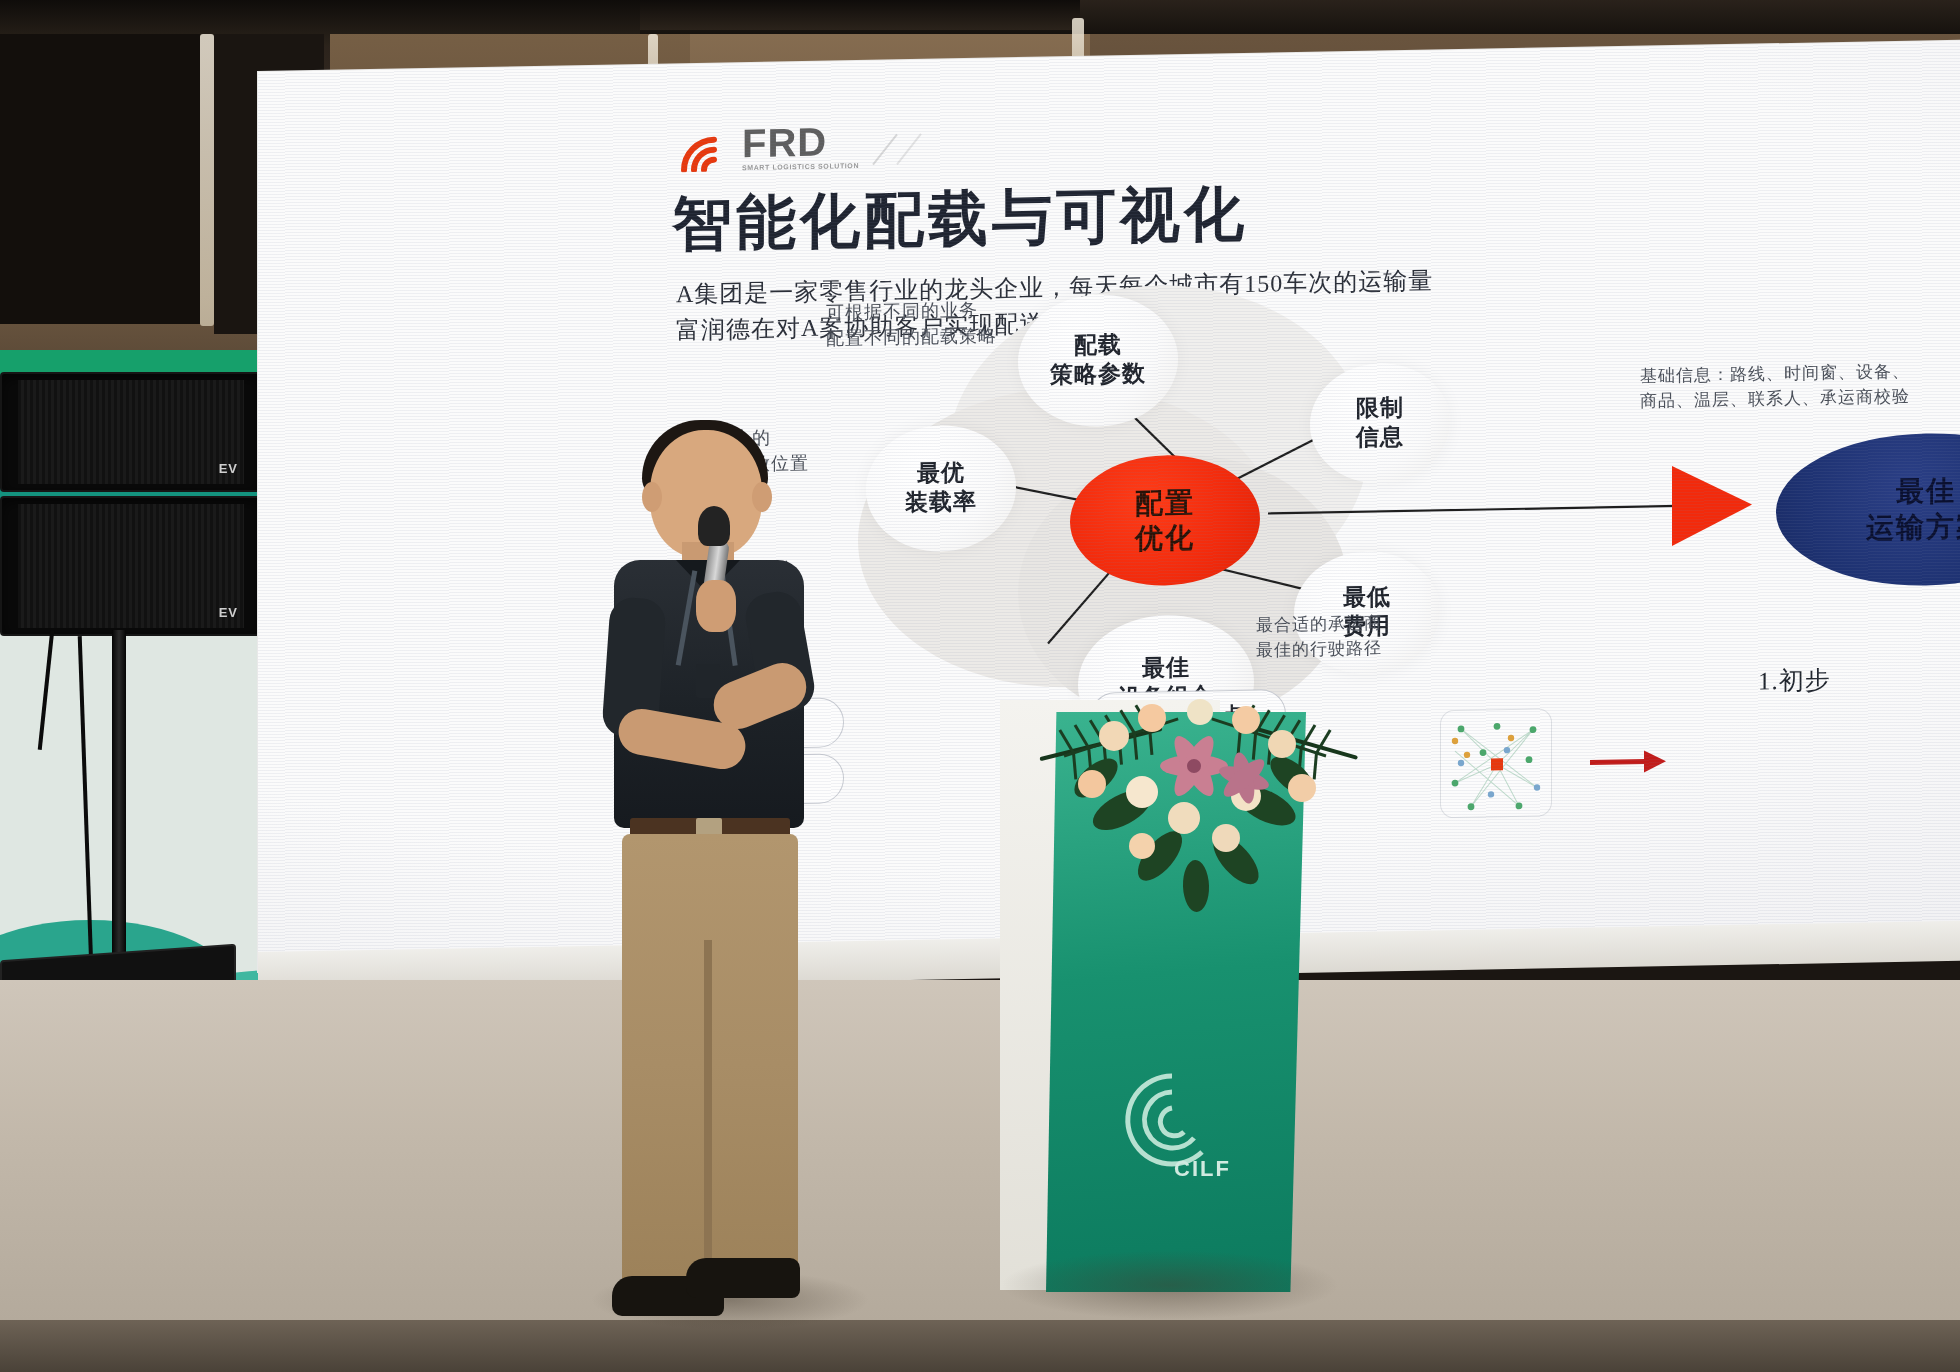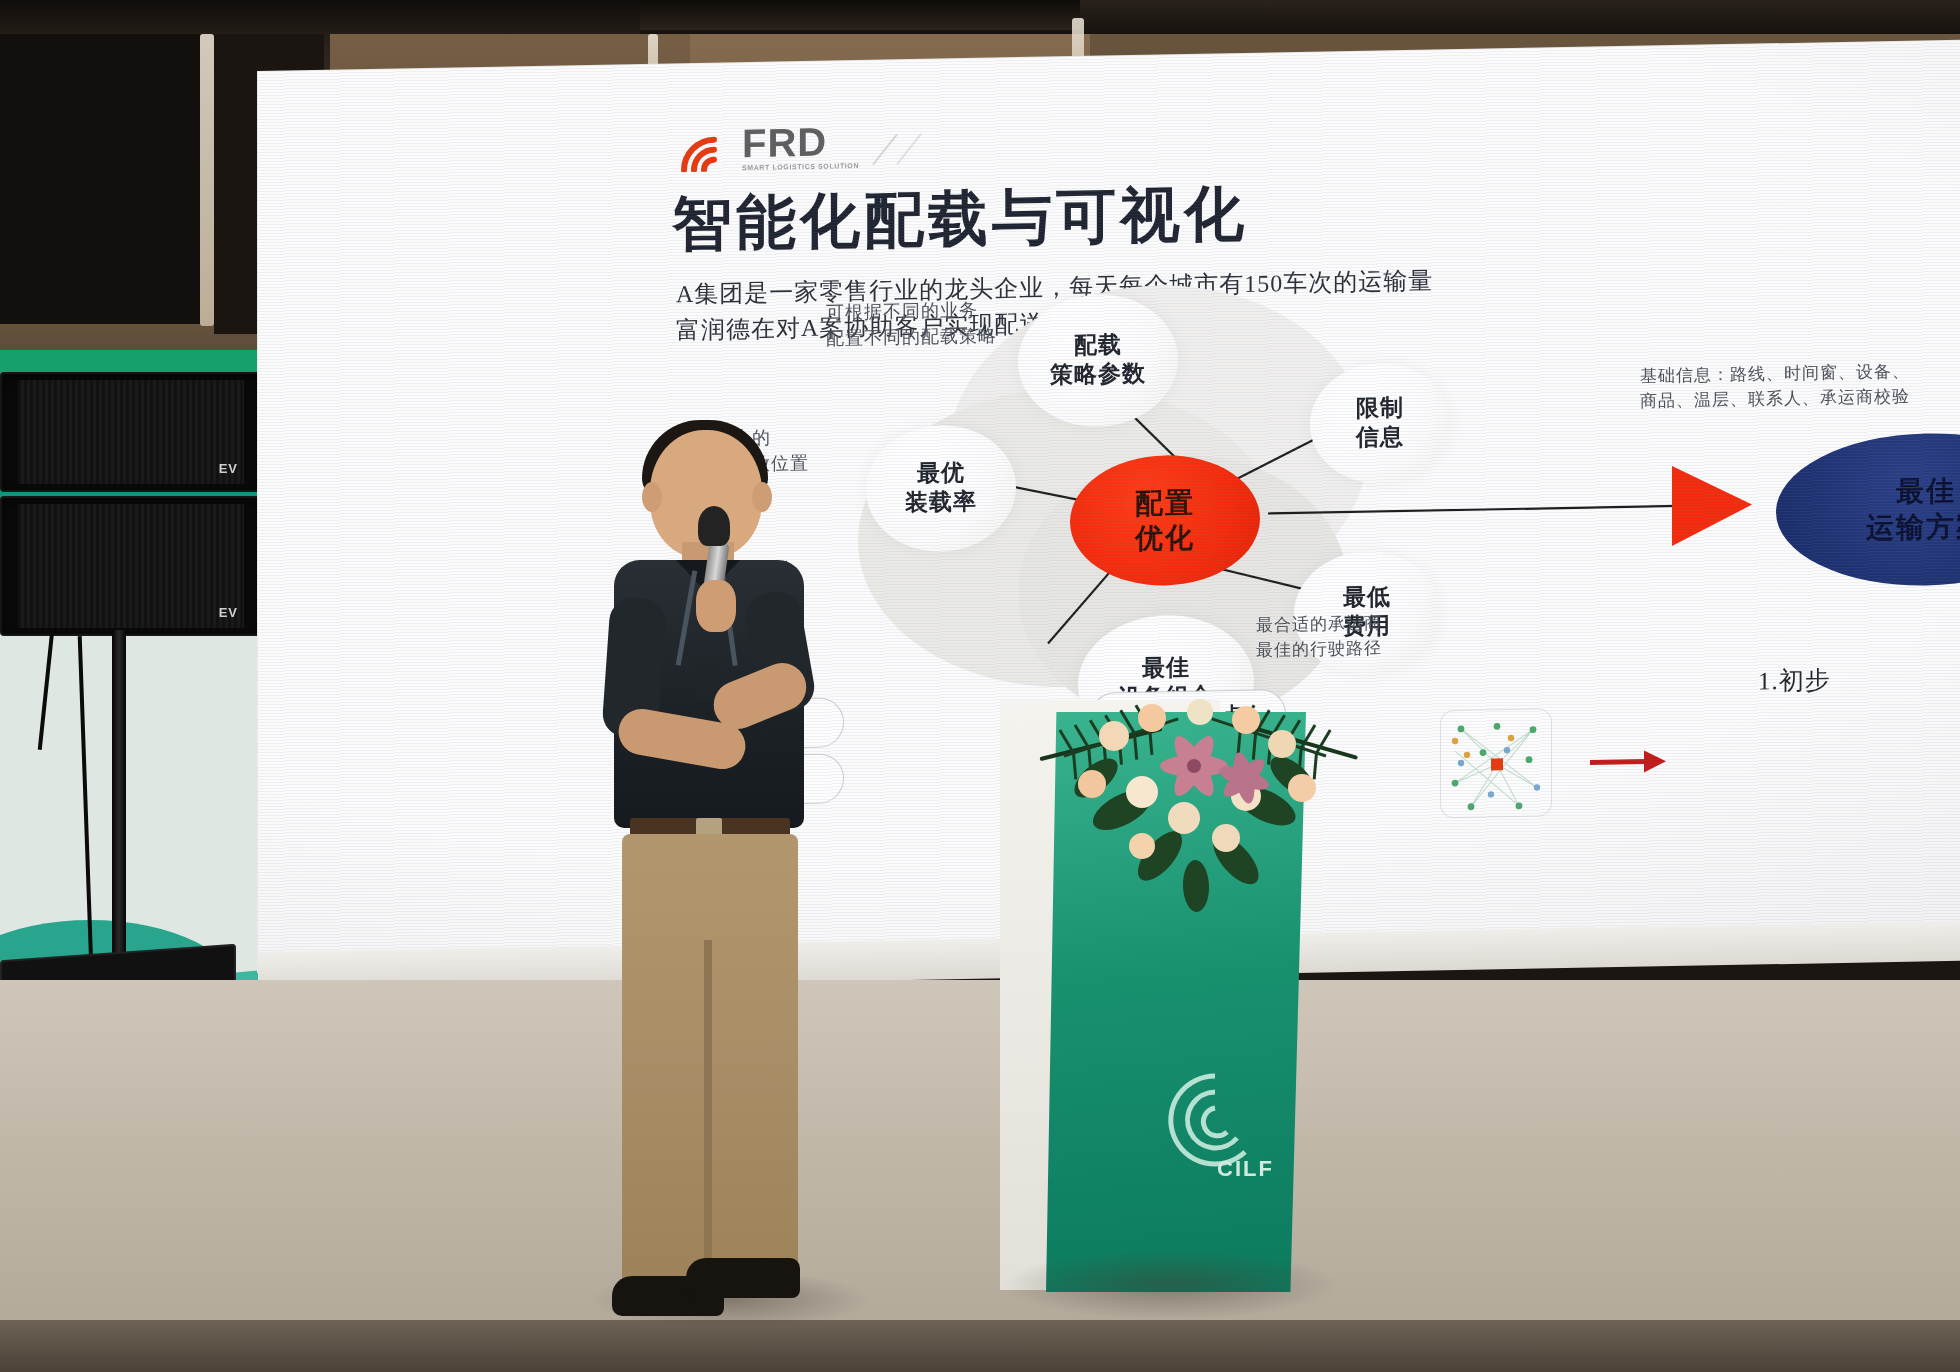--- a/index.html
+++ b/index.html
@@ -162,21 +162,21 @@
   
   .podium-white {
     position:absolute; left:1000px; top:700px; width:220px; height:590px;
     background:linear-gradient(180deg,#f4f3ef,#e2e0d8);
   }
   .podium-green {
     position:absolute; left:1046px; top:712px; width:260px; height:580px;
     background:linear-gradient(175deg,#3ab38f 0%,#18916f 45%,#0c7a5e 100%);
     clip-path: polygon(4% 0%, 100% 0%, 94% 100%, 0% 100%);
   }
-  .podium-logo { position:absolute; left:1143px; top:1060px; width:150px; height:130px; opacity:.9; }
+  .podium-logo { position:absolute; left:1100px; top:1060px; width:150px; height:130px; opacity:.9; }
 
   
   .bouquet { position:absolute; left:1030px; top:660px; width:330px; height:270px; }
   .palm { position:absolute; width:5px; background:#17361c; border-radius:3px; }
 
   
   .person { position:absolute; left:600px; top:420px; width:240px; height:900px; }
   .head { position:absolute; left:50px; top:10px; width:112px; height:128px; border-radius:48% 48% 44% 44%; background:#d8a87e; }
   .hair { position:absolute; left:42px; top:0px; width:126px; height:78px; border-radius:60px 60px 20px 20px; background:#1d1713; }
   .ear  { position:absolute; width:20px; height:30px; border-radius:50%; background:#cf9d74; }

